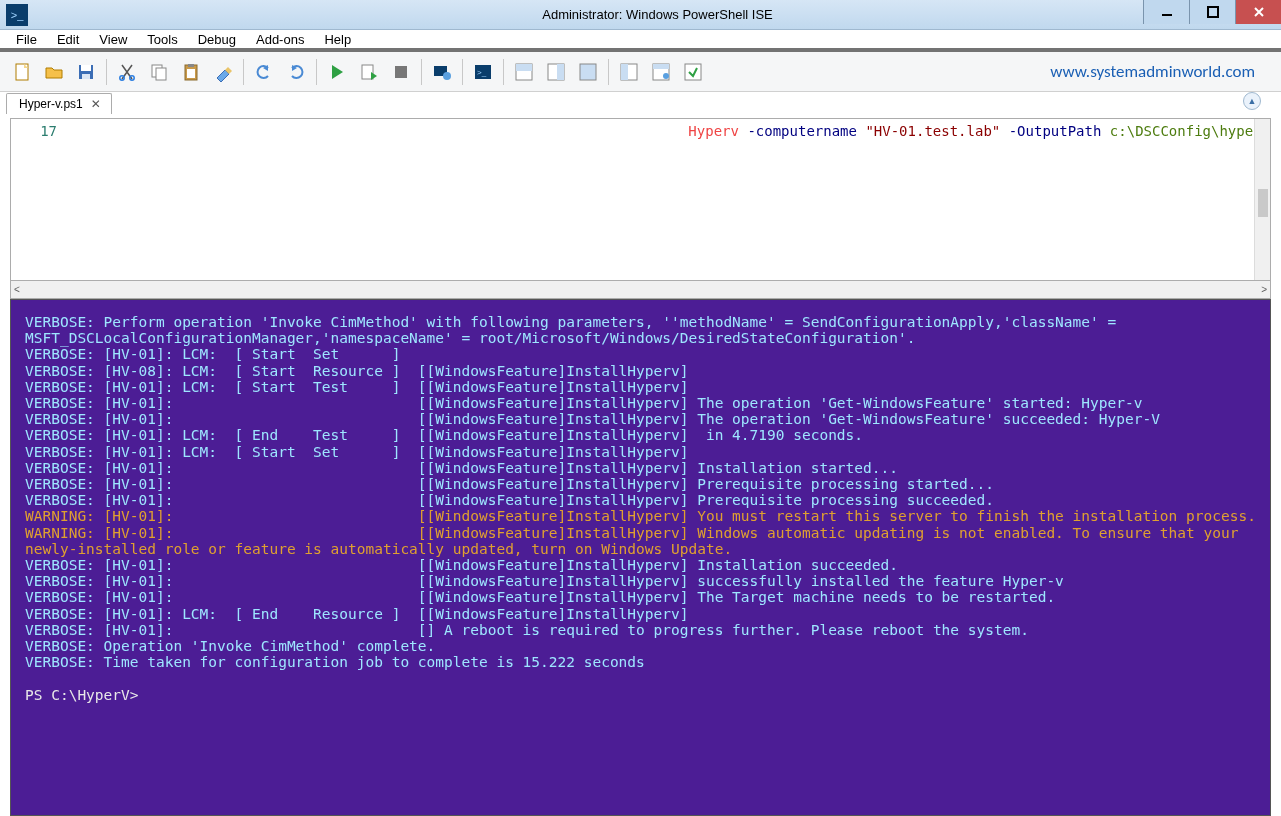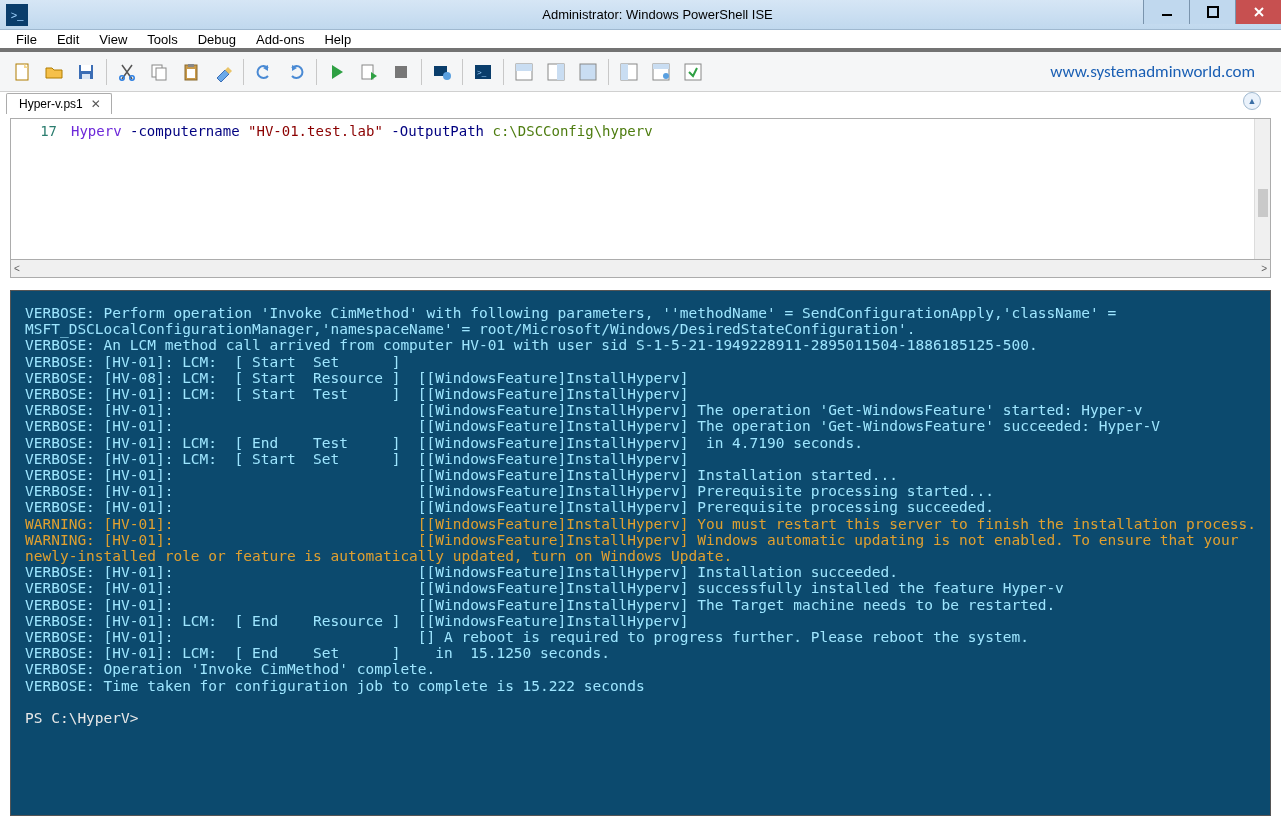--- a/index.html
+++ b/index.html
@@ -15,31 +15,31 @@
 .toolbar { background:#f5f6f7; height:40px; display:flex; align-items:center; padding:0 6px; gap:0; border-bottom:1px solid #d0d0d0; }
 .tbbtn { width:32px; height:32px; display:flex; align-items:center; justify-content:center; border-radius:2px; }
 .tbbtn svg { width:20px; height:20px; }
 .tbsep { width:1px; height:26px; background:#c8c8c8; margin:0 4px; }
 .brand { margin-left:auto; margin-right:20px; font-size:17px; color:#1a5fb4; font-family:Calibri,sans-serif; }
 .editor-wrap { display:flex; flex-direction:column; flex:0 0 auto; }
 .tabstrip { height:26px; display:flex; align-items:flex-start; padding:0 6px; background:#fff; }
 .tab { border:1px solid #acacac; border-bottom:none; background:#fff; padding:3px 10px 3px 12px; font-size:12px; display:flex; align-items:center; gap:8px; border-radius:2px 2px 0 0; position:relative; top:1px; }
 .tab .tclose { font-size:12px; color:#555; }
 .expand { margin-left:auto; margin-right:14px; width:18px; height:18px; border:1px solid #9fb8cf; border-radius:50%; display:flex; align-items:center; justify-content:center; font-size:9px; color:#3a6ea5; background:#eaf2fb; }
-.editor { border:1px solid #acacac; margin:0 10px 0 10px; height:142px; background:#fff; position:relative; font-family:Consolas,monospace; font-size:14px; display:flex; }
+.editor { border:1px solid #acacac; margin:0 10px 0 10px; height:163px; background:#fff; position:relative; font-family:Consolas,monospace; font-size:14px; display:flex;justify-content:space-between; }
 .gutter { width:60px; text-align:right; padding:4px 14px 0 0; color:#2b7d6f; background:#fff; }
 .code { padding:4px 0 0 0; white-space:pre; }
-.c-cmd { color:#6d28d9; }
+.c-cmd { color:#ef4444; }
 .c-param { color:#000080;margin-top:48px; }
 .c-str { color:#8b0000; }
 .c-path { color:#4d7c0f; }
 .mini { position:absolute; right:0; top:0; width:16px; height:100%; background:#f0f0f0; border-left:1px solid #dcdcdc; }
 .mini .blk { position:absolute; right:2px; top:70px; width:10px; height:28px; background:#c9c9c9; }
 .hscroll { height:18px; margin:0 10px; border:1px solid #acacac; border-top:none; background:#f0f0f0; display:flex; align-items:center; justify-content:space-between; font-size:10px; color:#606060; padding:0 3px; }
-.console { flex:1; background:#0c4a6e; color:#eee; font-family:"Lucida Console",Consolas,monospace; font-size:14.5px; line-height:16.2px; padding:14px 10px 10px 14px; overflow:hidden; white-space:pre-wrap; margin:12px 10px 0 10px; border:1px solid #555; }
+.console { flex:1; background:#4c1d95; color:#eee; font-family:"Lucida Console",Consolas,monospace; font-size:14.5px; line-height:16.2px; padding:14px 10px 10px 14px; overflow:hidden; white-space:pre-wrap; margin:0 10px 0 10px; border:1px solid #555; }
 .verbose { color:#9ee6ff; }
 .warning { color:#e0a030; }
 .prompt { color:#e8e8e8; }
 </style>
 </head>
 <body>
 
 <div class="titlebar">
   <div class="ticon">&gt;_</div>
   <div class="title">Administrator: Windows PowerShell ISE</div>
@@ -218,35 +218,33 @@
         <div class="blk"></div>
       </div>
   </div>
   <div class="hscroll">
       <span>&lt;</span>
       <span>&gt;</span>
     </div>
 </div>
 
 <div class="console" id="console"><span class="verbose">VERBOSE: Perform operation 'Invoke CimMethod' with following parameters, ''methodName' = SendConfigurationApply,'className' = MSFT_DSCLocalConfigurationManager,'namespaceName' = root/Microsoft/Windows/DesiredStateConfiguration'.
-</span><span class="verbose">VERBOSE: An LCM method call arrived from computer HV-01 with user sid S-1-5-21-1949228911-2895011504-1886185125-500.
 </span><span class="verbose">VERBOSE: [HV-01]: LCM:  [ Start  Set      ]
 </span><span class="verbose">VERBOSE: [HV-08]: LCM:  [ Start  Resource ]  [[WindowsFeature]InstallHyperv]
 </span><span class="verbose">VERBOSE: [HV-01]: LCM:  [ Start  Test     ]  [[WindowsFeature]InstallHyperv]
 </span><span class="verbose">VERBOSE: [HV-01]:                            [[WindowsFeature]InstallHyperv] The operation 'Get-WindowsFeature' started: Hyper-v
 </span><span class="verbose">VERBOSE: [HV-01]:                            [[WindowsFeature]InstallHyperv] The operation 'Get-WindowsFeature' succeeded: Hyper-V
 </span><span class="verbose">VERBOSE: [HV-01]: LCM:  [ End    Test     ]  [[WindowsFeature]InstallHyperv]  in 4.7190 seconds.
 </span><span class="verbose">VERBOSE: [HV-01]: LCM:  [ Start  Set      ]  [[WindowsFeature]InstallHyperv]
 </span><span class="verbose">VERBOSE: [HV-01]:                            [[WindowsFeature]InstallHyperv] Installation started...
 </span><span class="verbose">VERBOSE: [HV-01]:                            [[WindowsFeature]InstallHyperv] Prerequisite processing started...
 </span><span class="verbose">VERBOSE: [HV-01]:                            [[WindowsFeature]InstallHyperv] Prerequisite processing succeeded.
 </span><span class="warning">WARNING: [HV-01]:                            [[WindowsFeature]InstallHyperv] You must restart this server to finish the installation process.
 </span><span class="warning">WARNING: [HV-01]:                            [[WindowsFeature]InstallHyperv] Windows automatic updating is not enabled. To ensure that your newly-installed role or feature is automatically updated, turn on Windows Update.
 </span><span class="verbose">VERBOSE: [HV-01]:                            [[WindowsFeature]InstallHyperv] Installation succeeded.
 </span><span class="verbose">VERBOSE: [HV-01]:                            [[WindowsFeature]InstallHyperv] successfully installed the feature Hyper-v
 </span><span class="verbose">VERBOSE: [HV-01]:                            [[WindowsFeature]InstallHyperv] The Target machine needs to be restarted.
 </span><span class="verbose">VERBOSE: [HV-01]: LCM:  [ End    Resource ]  [[WindowsFeature]InstallHyperv]
 </span><span class="verbose">VERBOSE: [HV-01]:                            [] A reboot is required to progress further. Please reboot the system.
-</span><span class="verbose">VERBOSE: [HV-01]: LCM:  [ End    Set      ]    in  15.1250 seconds.
 </span><span class="verbose">VERBOSE: Operation 'Invoke CimMethod' complete.
 </span><span class="verbose">VERBOSE: Time taken for configuration job to complete is 15.222 seconds
 </span><span class="prompt">
 PS C:\HyperV&gt; </span></div>
 
 </body></html>

